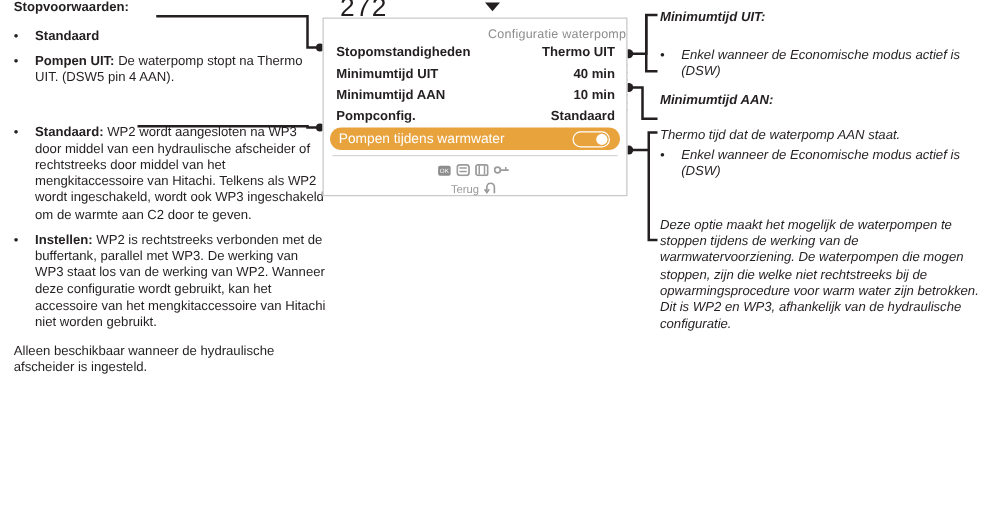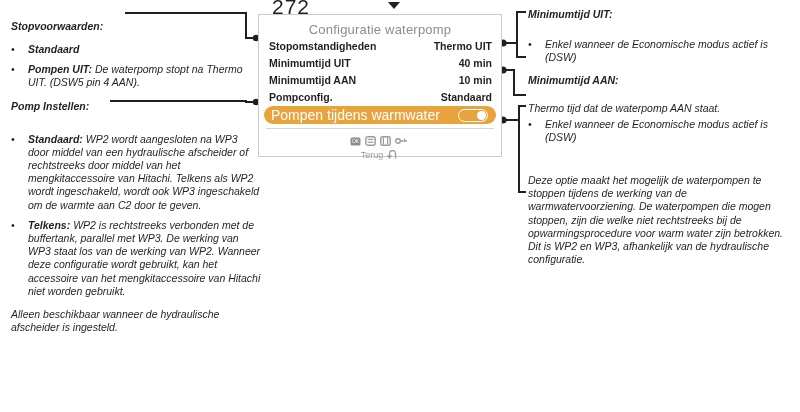--- a/index.html
+++ b/index.html
@@ -17,21 +17,21 @@
   .hd { font-weight: bold; font-size: 10.5px; line-height: 13px; }
   .bd { font-size: 10.5px; line-height: 13.2px; }
   .bullet-row { display: flex; gap: 0px; }
   .bullet-dot { width: 17px; flex: 0 0 17px; text-align: left; font-size: 10.5px; line-height: 13.2px; }
   .bullet-txt { flex: 1 1 auto; font-size: 10.5px; line-height: 13.2px; }
   b.strong { font-weight: bold; }
 
   
   #left-col {
     position: absolute;
-    left: 11px; top: 20px; width: 250px; font-style: italic;
+    left: 11px; top: 0; width: 250px;
   }
   .gap6 { height: 7px; }
   .gap9 { height: 10px; }
 
   
   #page-number {
     position: absolute;
     left: 272px; top: -5px;
     font-size: 21px; font-weight: normal;
     letter-spacing: 1px;
@@ -48,23 +48,23 @@
   }
 
   #device {
     position: absolute;
     left: 258px; top: 14px;
     width: 244px; height: 143px;
     background: #ffffff;
     border: 1px solid #c9c9c9;
   }
   #device-title {
-    text-align: center;
+    text-align: right;
     color: #8c8c8c;
-    font-size: 13px;
+    font-size: 10px;
     letter-spacing: .2px;
     padding-top: 7px;
     font-weight: normal;
   }
   .dev-row {
     display: flex;
     justify-content: space-between;
     align-items: center;
     padding: 0 9px 0 10px;
     height: 17px;
@@ -75,21 +75,21 @@
   .dev-row .lbl { white-space: nowrap; }
   .dev-row .val { white-space: nowrap; }
   .dev-row.highlight {
     background: #e8a33d;
     border-radius: 9px;
     margin: 1px 5px 0 5px;
     padding: 0 8px 0 7px;
     height: 18px;
     color: #ffffff;
     font-weight: normal;
-    font-size: 14px;
+    font-size: 11px;
   }
   .toggle {
     width: 30px; height: 13px;
     border: 1.6px solid #ffffff;
     border-radius: 7px;
     position: relative;
     background: transparent;
   }
   .toggle .knob {
     position: absolute;
@@ -164,33 +164,32 @@
     <span class="bullet-dot">•</span>
     <span class="bullet-txt"><b class="strong">Standaard</b><span></span></span>
   </div>
   <div class="gap6"></div>
   <div class="bullet-row">
     <span class="bullet-dot">•</span>
     <span class="bullet-txt"><b class="strong">Pompen UIT:</b><span> De waterpomp stopt na Thermo UIT. (DSW5 pin 4 AAN).</span></span>
   </div>
 
   <div class="gap9"></div>
-  <div class="hd">Pomp Instellen:</div>
   <div class="gap9"></div>
 
   <div class="gap9"></div>
 
   <div class="bullet-row">
     <span class="bullet-dot">•</span>
     <span class="bullet-txt"><b class="strong">Standaard:</b><span> WP2 wordt aangesloten na WP3 door middel van een hydraulische afscheider of rechtstreeks door middel van het mengkitaccessoire van Hitachi. Telkens als WP2 wordt ingeschakeld, wordt ook WP3 ingeschakeld om de warmte aan C2 door te geven.</span></span>
   </div>
   <div class="gap6"></div>
   <div class="bullet-row">
     <span class="bullet-dot">•</span>
-    <span class="bullet-txt"><b class="strong">Telkens:</b><span> WP2 is rechtstreeks verbonden met de buffertank, parallel met WP3. De werking van WP3 staat los van de werking van WP2. Wanneer deze configuratie wordt gebruikt, kan het accessoire van het mengkitaccessoire van Hitachi niet worden gebruikt.</span></span>
+    <span class="bullet-txt"><b class="strong">Instellen:</b><span> WP2 is rechtstreeks verbonden met de buffertank, parallel met WP3. De werking van WP3 staat los van de werking van WP2. Wanneer deze configuratie wordt gebruikt, kan het accessoire van het mengkitaccessoire van Hitachi niet worden gebruikt.</span></span>
   </div>
 
   <div class="gap9"></div>
   <div class="bd">Alleen beschikbaar wanneer de hydraulische afscheider is ingesteld.</div>
 </div>
 
 <div id="page-number">272</div>
 <div id="top-arrow"></div>
 
 <div id="device">

